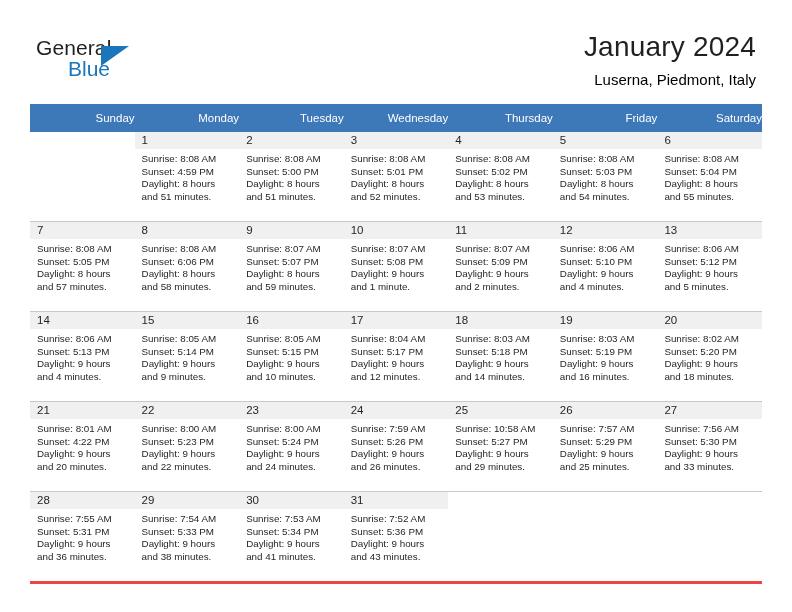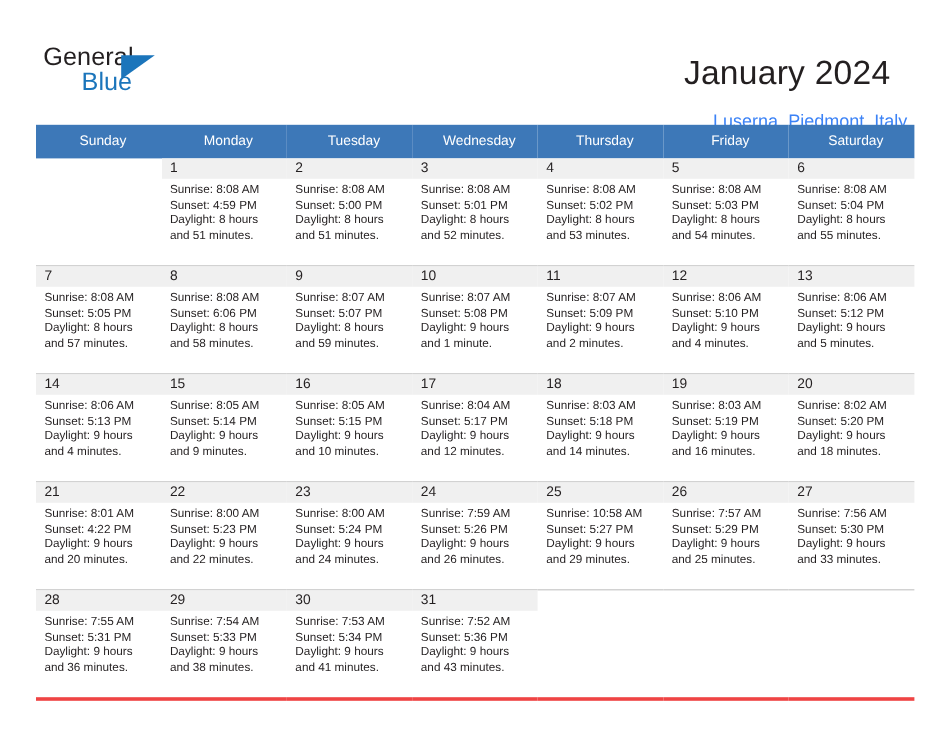--- a/index.html
+++ b/index.html
@@ -70,45 +70,45 @@
     position: absolute;
     right: 36px;
     top: 30px;
     text-align: right;
   }
   .cal-title {
     font-size: 28px;
     font-weight: normal;
     color: #231f20;
     line-height: 34px;
-    margin: 14px;
+    margin: 0;
     letter-spacing: .2px;
   }
   .cal-subtitle {
     font-size: 15px;
-    color: #3b82f6;
+    color: #000000;
     line-height: 20px;
     margin: 6px 0 0 0;
   }
 
   
   .cal-table {
     position: absolute;
     left: 30px;
     top: 104px;
     width: 732px;
     border-collapse: collapse;
     table-layout: fixed;
   }
   .cal-table th {
     background: #3d78b8;
     color: #ffffff;
     font-size: 11.5px;
     font-weight: normal;
-    text-align: center;
+    text-align: right;
     padding: 5px 0 5px 7px;
     height: 18px;
     vertical-align: middle;
     border: none;
   }
   .cal-table td {
     width: 104.57px;
     vertical-align: top;
     padding: 0;
     border: none;

